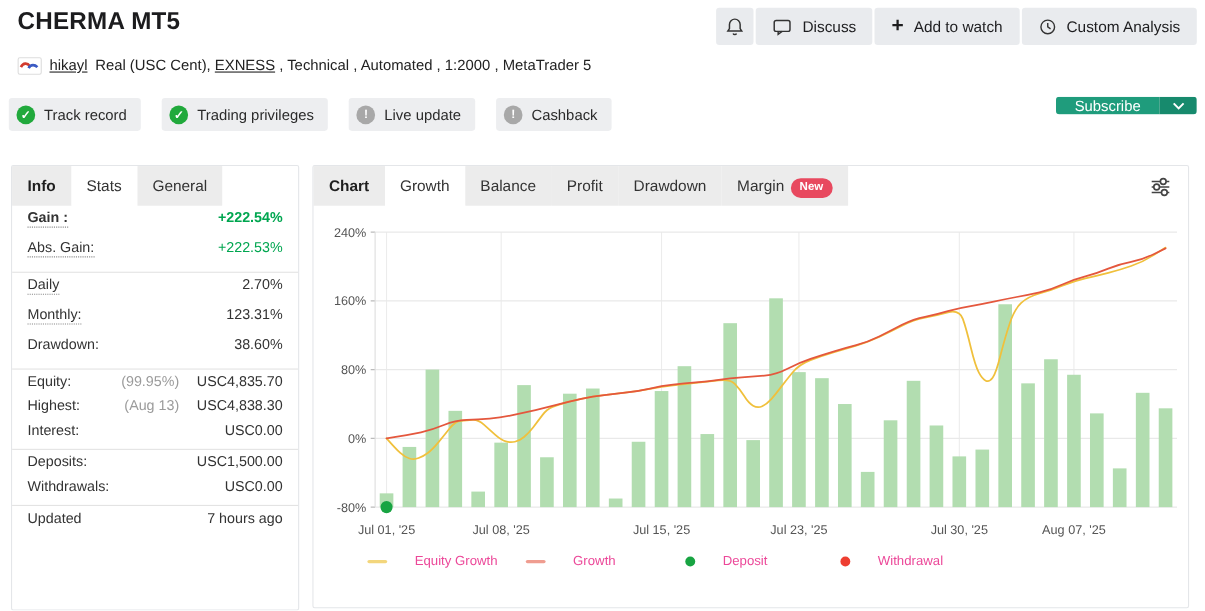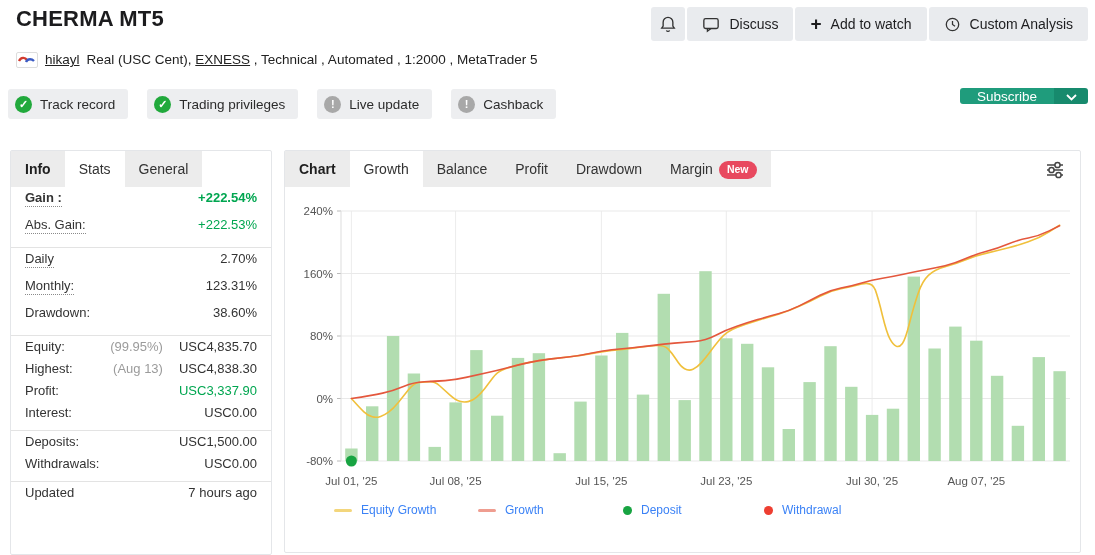--- a/index.html
+++ b/index.html
@@ -49,21 +49,21 @@
   .lbl{color:#333;}
   .lbl.dotted{border-bottom:1px dotted #8a8a8a;padding-bottom:1px;}
   .lbl.b{font-weight:bold;}
   .val{color:#333;text-align:right;}
   .val.green{color:#00a650;}
   .val.b{font-weight:bold;}
   .muted{color:#9b9b9b;margin-right:16px;}
 
   
   .chartsvg{position:absolute;left:6px;top:48px;}
-  .legend-item{position:absolute;top:352px;display:flex;align-items:center;gap:9px;font-size:12px;color:#3b82f6;cursor:pointer;}
+  .legend-item{position:absolute;top:352px;display:flex;align-items:center;gap:25px;font-size:12px;color:#ec4899;cursor:pointer;}
   .sw-line{width:18px;height:3px;border-radius:2px;}
   .sw-dot{width:9px;height:9px;border-radius:50%;}
 </style>
 </head>
 <body>
 
 <div class="page">
 
   <div class="title">CHERMA MT5</div>
   <div class="top-actions">
@@ -173,24 +173,20 @@
     </div>
 
     <div class="group">
       <div class="srow dense">
         <span class="lbl">Equity:</span>
         <span class="val"><span class="muted">(99.95%)</span><span>USC4,835.70</span></span>
       </div>
       <div class="srow dense">
         <span class="lbl">Highest:</span>
         <span class="val"><span class="muted">(Aug 13)</span><span>USC4,838.30</span></span>
-      </div>
-      <div class="srow dense">
-        <span class="lbl">Profit:</span>
-        <span class="val green">USC3,337.90</span>
       </div>
       <div class="srow dense">
         <span class="lbl">Interest:</span>
         <span class="val">USC0.00</span>
       </div>
     </div>
 
     <div class="group">
       <div class="srow dense">
         <span class="lbl">Deposits:</span>

